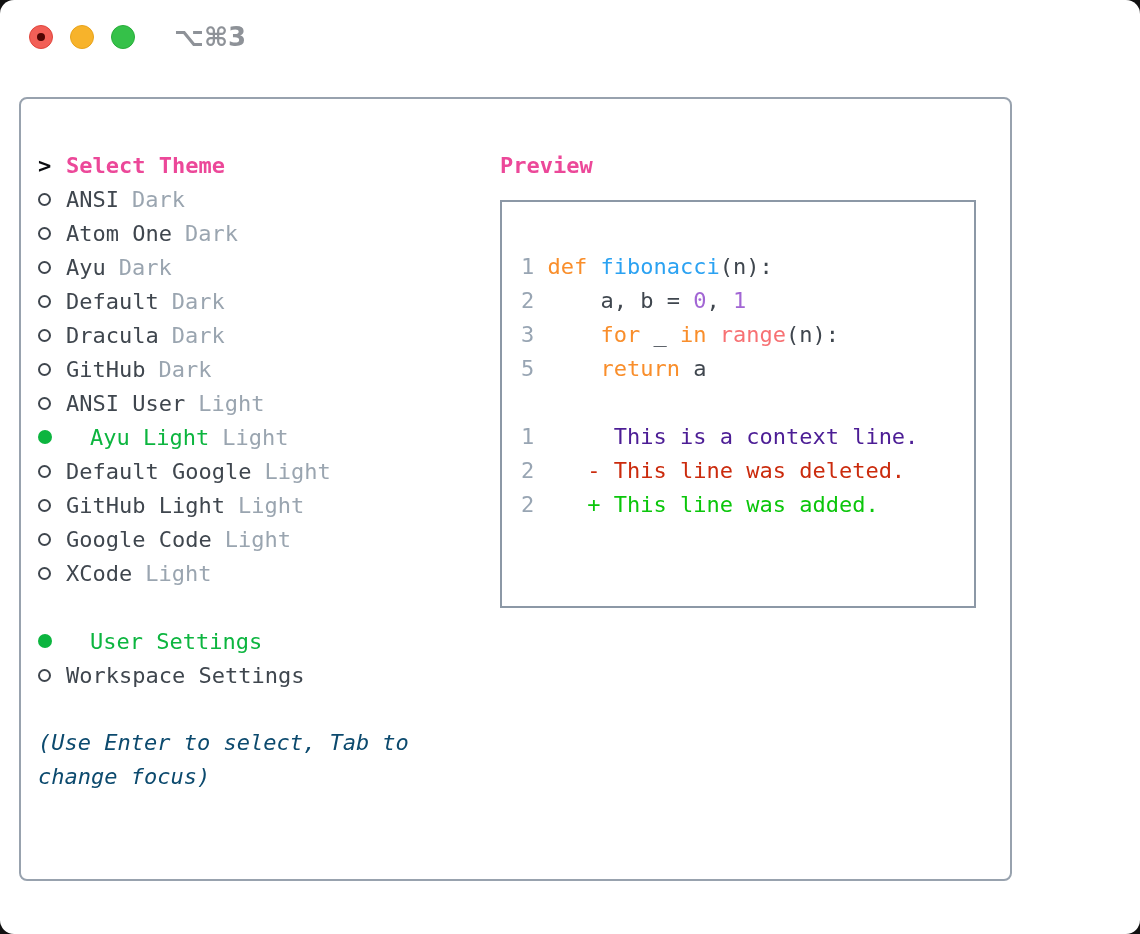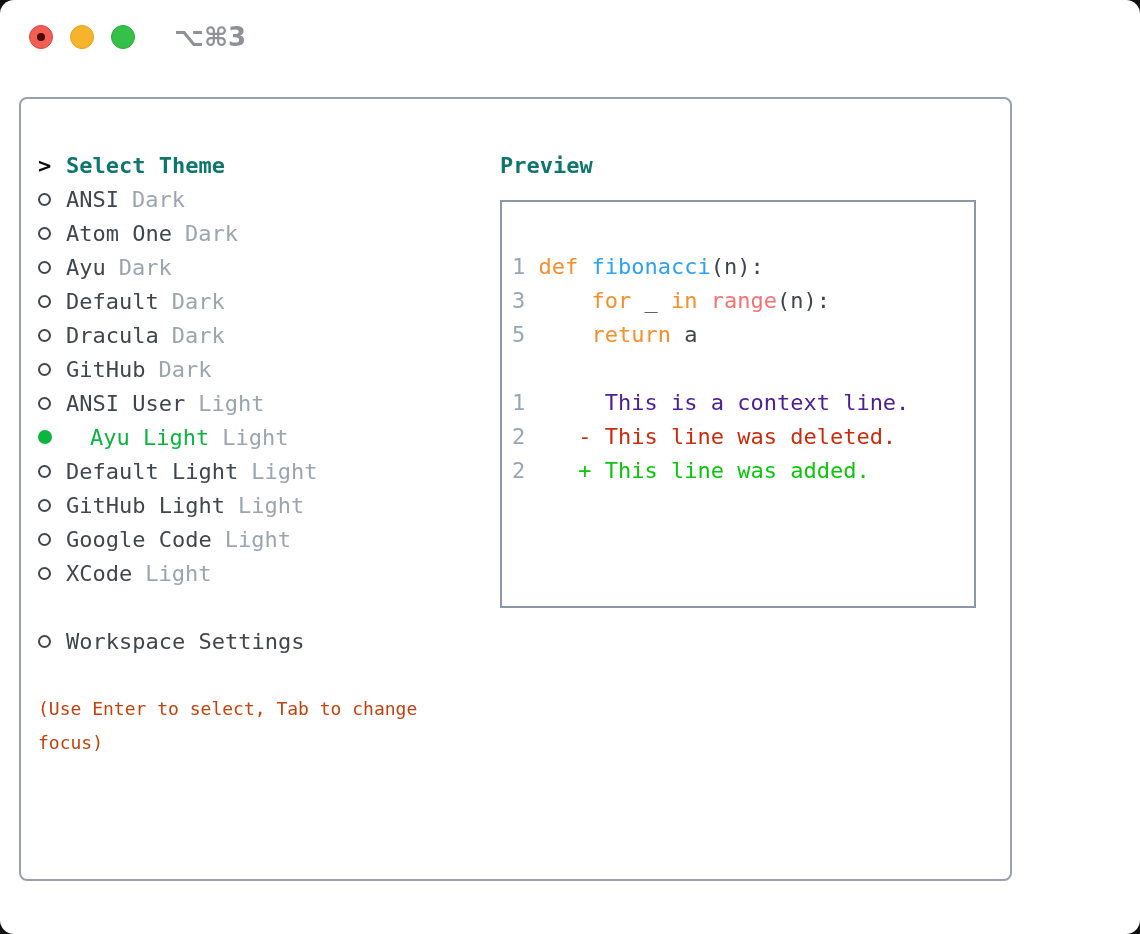--- a/index.html
+++ b/index.html
@@ -18,32 +18,32 @@
   
   .main-box{position:absolute;left:19px;top:97px;width:993px;height:784px;box-sizing:border-box;
             border:2px solid #98A2AE;border-radius:8px;background:#fff;display:flex;
             padding-top:49px;}
   .left-pane{width:479px;padding-left:17px;box-sizing:border-box;}
   .right-pane{flex:1;}
   
   .row{display:flex;align-items:center;height:34px;font-size:22px;color:#3F464E;}
   .icon{width:28px;flex:0 0 28px;display:flex;align-items:center;}
   .prompt{color:#0A0C10;font-weight:bold;}
-  .header-text{font-weight:bold;color:#0f766e;}
+  .header-text{font-weight:bold;color:#ec4899;}
   .apply-text{color:#14171A;}
   .radio{width:13px;height:13px;box-sizing:border-box;border:2px solid #3F464E;border-radius:50%;}
   .radio.on{width:14px;height:14px;border:none;background:#0CB53F;}
   .theme-item .name{color:#3F464E;}
   .theme-item.selected .name{color:#0CB53F;margin-left:24px;}
   .variant{color:#9AA5B0;margin-left:13px;}
   .spacer{height:34px;}
-  .hint{width:440px;font-size:18px;line-height:34px;color:#c2410c;}
+  .hint{width:440px;font-size:22px;line-height:34px;color:#0c4a6e;font-style:italic;}
   
   .preview-box{margin-top:18px;width:476px;height:408px;box-sizing:border-box;
-               border:2px solid #8C98A6;background:#fff;padding:48px 0 0 10px;overflow:hidden;}
+               border:2px solid #8C98A6;background:#fff;padding:48px 0 0 19px;overflow:hidden;}
   .code-row{white-space:pre;height:34px;line-height:34px;font-size:22px;color:#3F464E;}
   .lnum{color:#98A5B3;}
   .tok.plain{color:#3F464E;}
   .tok.keyword{color:#F98E2B;}
   .tok.function{color:#2BA2F2;}
   .tok.number{color:#A266D4;}
   .tok.builtin{color:#F77173;}
   .tok.context{color:#4c1d95;}
   .tok.deleted{color:#CB2B0D;text-align:center;}
   .tok.added{color:#0BC60B;}
@@ -126,21 +126,21 @@
             <span class="icon">
               <span class="radio on"></span>
             </span>
             <span class="name">Ayu Light</span>
             <span class="variant">Light</span>
           </div>
           <div class="row theme-item">
             <span class="icon">
               <span class="radio"></span>
             </span>
-            <span class="name">Default Light</span>
+            <span class="name">Default Google</span>
             <span class="variant">Light</span>
           </div>
           <div class="row theme-item">
             <span class="icon">
               <span class="radio"></span>
             </span>
             <span class="name">GitHub Light</span>
             <span class="variant">Light</span>
           </div>
           <div class="row theme-item">
@@ -156,40 +156,47 @@
             </span>
             <span class="name">XCode</span>
             <span class="variant">Light</span>
           </div>
         </div>
 
       <div class="spacer"></div>
 
 
       <div id="apply-list">
+          <div class="row theme-item selected">
+            <span class="icon">
+              <span class="radio on"></span>
+            </span>
+            <span class="name">User Settings</span>
+          </div>
           <div class="row theme-item">
             <span class="icon">
               <span class="radio"></span>
             </span>
             <span class="name">Workspace Settings</span>
           </div>
         </div>
 
       <div class="spacer"></div>
 
       <div class="hint">(Use Enter to select, Tab to change focus)</div>
     </div>
 
     <div class="right-pane">
       <div class="row">
         <span class="header-text">Preview</span>
       </div>
       <div class="preview-box">
         <div id="code-lines">
             <div class="code-row"><span class="lnum">1</span> <span class="tok keyword">def</span><span class="tok plain"> </span><span class="tok function">fibonacci</span><span class="tok plain">(n):</span></div>
+            <div class="code-row"><span class="lnum">2</span> <span class="tok plain">    a, b = </span><span class="tok number">0</span><span class="tok plain">, </span><span class="tok number">1</span></div>
             <div class="code-row"><span class="lnum">3</span> <span class="tok plain">    </span><span class="tok keyword">for</span><span class="tok plain"> _ </span><span class="tok keyword">in</span><span class="tok plain"> </span><span class="tok builtin">range</span><span class="tok plain">(n):</span></div>
             <div class="code-row"><span class="lnum">5</span> <span class="tok plain">    </span><span class="tok keyword">return</span><span class="tok plain"> a</span></div>
             <div class="code-row"><span class="lnum"></span> </div>
             <div class="code-row"><span class="lnum">1</span> <span class="tok context">     This is a context line.</span></div>
             <div class="code-row"><span class="lnum">2</span> <span class="tok deleted">   - This line was deleted.</span></div>
             <div class="code-row"><span class="lnum">2</span> <span class="tok added">   + This line was added.</span></div>
           </div>
       </div>
     </div>
 

